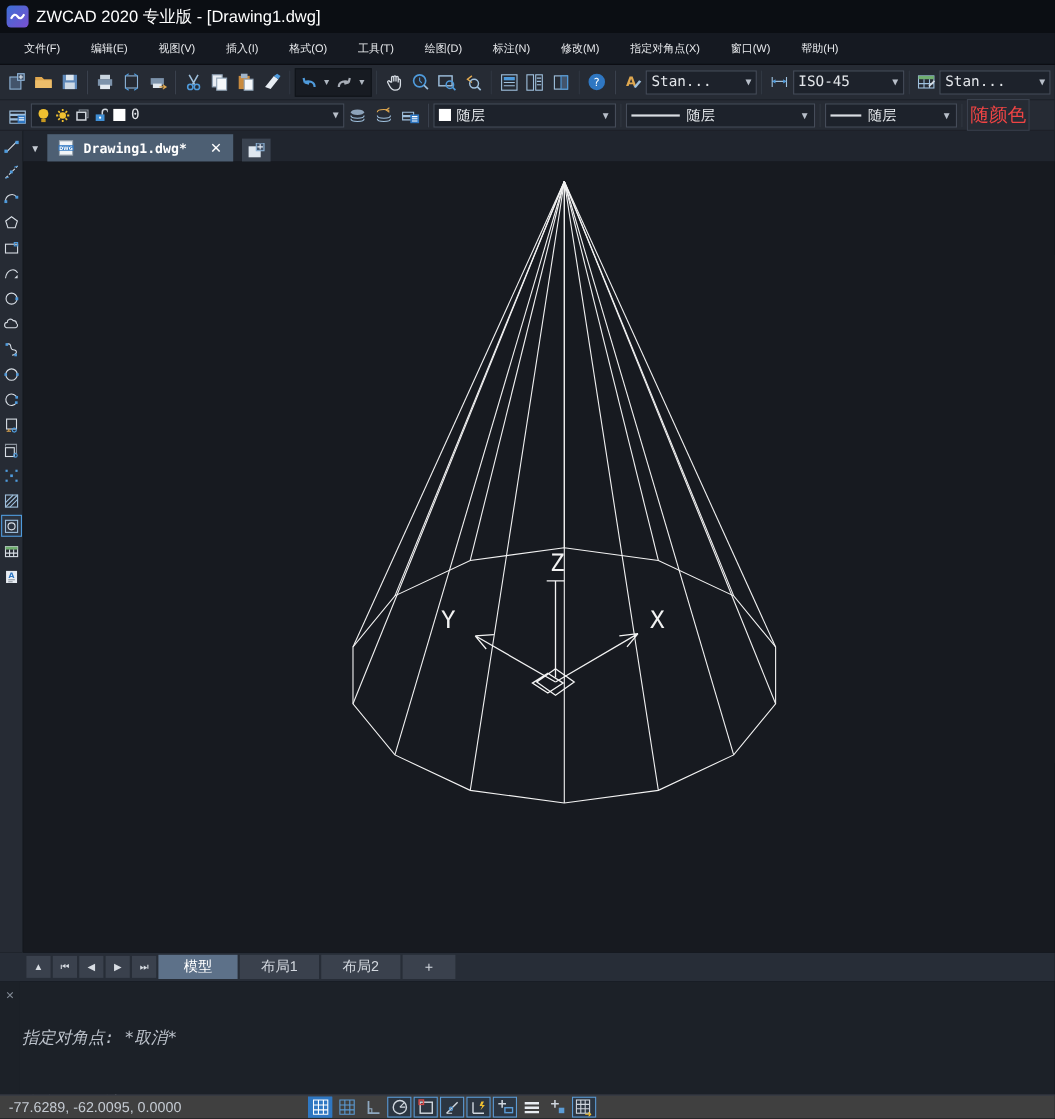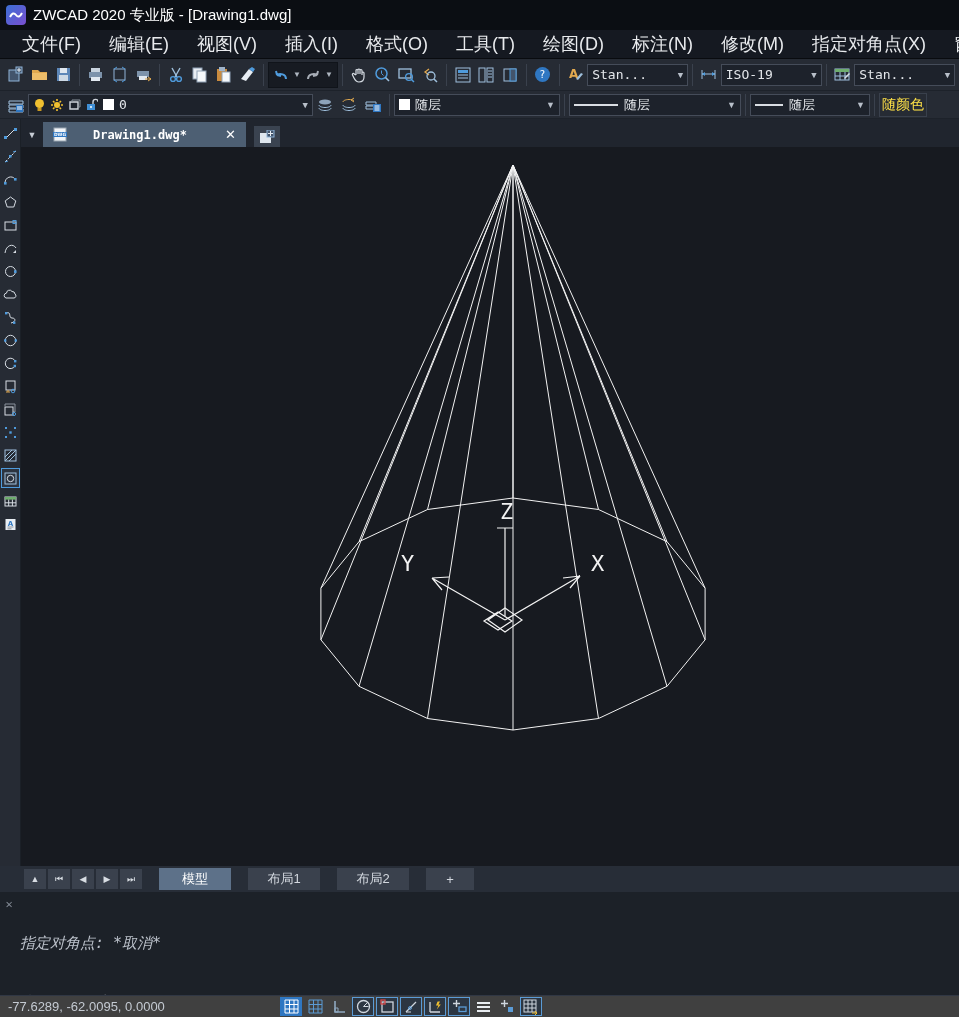--- a/index.html
+++ b/index.html
@@ -8,61 +8,61 @@
   .col { display:flex; flex-direction:column; width:959px; height:1017px; }
 
   
   .titlebar { height:30px; background:#0b0e13; display:flex; align-items:center; padding-left:6px; flex:none; }
   .appicon { width:20px; height:20px; border-radius:4px; background:linear-gradient(135deg,#3c6fd4,#7a4fd0); margin-right:7px; display:flex; align-items:center; justify-content:center; }
   .appicon svg { display:block; }
   .title-text { color:#ffffff; font-size:15px; }
 
   
   .menubar { height:29px; background:#151921; display:flex; align-items:center; padding-left:8px; gap:0; flex:none; border-bottom:1px solid #090b0f; white-space:nowrap; overflow:hidden; }
-  .menu-item { color:#e8eaed; font-size:18px; padding:4px 14px; cursor:default; }
+  .menu-item { color:#e8eaed; font-size:10px; padding:4px 14px; cursor:default; }
 
   
   .toolbar { background:#262b34; display:flex; align-items:center; flex:none; }
   .tb1 { height:32px; padding:0 4px; border-bottom:1px solid #1d222a; }
   .tb2 { height:28px; padding:0 4px; border-bottom:1px solid #1d222a; }
   .tbtn { width:24px; height:26px; display:flex; align-items:center; justify-content:center; border-radius:2px; }
   .tb-sep { width:1px; height:22px; background:#10131a; border-right:1px solid #3a414d; margin:0 4px; }
   .undo-group { background:#171b22; border:1px solid #10141a; display:flex; align-items:center; height:26px; padding:0 2px; }
   .dd-caret { color:#aeb6c0; font-size:8px; margin:0 2px; }
   .combo { background:#1d222b; border:1px solid #454c59; height:22px; display:flex; align-items:center; padding:0 4px; color:#e3e6ea; font-family:"DejaVu Sans Mono",monospace; font-size:13px; }
   .combo .caret { margin-left:auto; color:#b8bfc9; font-size:9px; padding-left:6px; }
   .combo-wide { width:102px; }
   .swatch { width:11px; height:11px; background:#ffffff; display:inline-block; margin-right:5px; flex:none; }
   .cjk { font-family:"Liberation Sans","DejaVu Sans",sans-serif; font-size:13px; }
   .ltline { display:inline-block; width:44px; height:0; border-top:2px solid #d9dde2; margin-right:6px; flex:none; }
   .ltline.short { width:28px; }
-  .graybtn { color:#fde047; font-size:14px; padding:2px 2px; border:1px solid #39404c; background:#262b34; }
+  .graybtn { color:#ef4444; font-size:17px; padding:2px 2px; border:1px solid #39404c; background:#262b34; }
 
   
   .content { display:flex; flex:1 1 auto; min-height:0; }
   .palette { width:21px; background:#262b34; border-right:1px solid #1b2027; display:flex; flex-direction:column; align-items:center; padding-top:4px; gap:3px; flex:none; }
   .pbtn { width:19px; height:20px; display:flex; align-items:center; justify-content:center; border:1px solid transparent; }
   .pbtn.sel { border-color:#4f9bdc; background:#2c3440; }
   .rightcol { display:flex; flex-direction:column; flex:1 1 auto; min-width:0; }
   .docbar { height:28px; background:#20252e; display:flex; align-items:flex-end; flex:none; }
   .doc-dd { width:22px; height:24px; display:flex; align-items:center; justify-content:center; color:#c6ccd4; font-size:9px; }
-  .doctab { height:25px; background:#4d5f73; display:flex; align-items:center; padding:0 10px; gap:24px; }
+  .doctab { height:25px; background:#4d5f73; display:flex; align-items:center; padding:0 10px; gap:7px; }
   .doctab-label { color:#ffffff; font-family:"DejaVu Sans Mono",monospace; font-weight:bold; font-size:12px; }
   .doctab-close { color:#ffffff; font-size:13px; font-weight:bold; padding-left:14px; }
   .newtab { width:26px; height:21px; margin-left:8px; background:#3a4350; display:flex; align-items:center; justify-content:center; }
   .canvas { flex:1 1 auto; background:#171a20; position:relative; min-height:0; }
   .canvas svg { position:absolute; inset:0; }
   .cone-line { stroke:#f2f2f2; stroke-width:1; fill:none; }
   .ucs-line { stroke:#f2f2f2; stroke-width:1.2; fill:none; }
   .ucs-label { fill:#f2f2f2; font-family:"DejaVu Sans Mono",monospace; font-size:22px; }
 
   
   .layoutbar { height:26px; background:#272d37; display:flex; align-items:center; padding-left:24px; gap:2px; flex:none; }
   .navbtn { width:22px; height:20px; background:#3a414d; color:#d8dde3; display:flex; align-items:center; justify-content:center; font-size:9px; }
-  .ltab { height:22px; min-width:72px; background:#3a414d; color:#d3d8df; display:flex; align-items:center; justify-content:center; font-size:13px; padding:0 14px; margin-left:15px; }
+  .ltab { height:22px; min-width:72px; background:#3a414d; color:#d3d8df; display:flex; align-items:center; justify-content:center; font-size:13px; padding:0 14px; margin-left:0; }
   .ltab.active { background:#5d7189; color:#ffffff; }
   .ltab.plus { min-width:48px; }
 
   
   .cmd { height:103px; background:#1c2128; display:flex; flex:none; font-family:"DejaVu Sans Mono",monospace; }
   .cmd-gutter { width:18px; color:#828a95; font-size:12px; padding-top:5px; text-align:center; background:#1c2128; }
   .cmd-body { padding:3px 2px 0 2px; color:#bdc3cc; font-size:15px; line-height:19.5px; white-space:pre;font-style:italic; }
   @keyframes blink { 50% { opacity:0; } }
 
   
@@ -253,21 +253,21 @@
         <span class="caret">▼</span>
       </span>
     <span class="tb-sep"></span>
     <span class="tbtn">
         <svg width="17" height="17" viewBox="0 0 17 17">
           <path d="M2 4v9M15 4v9M2 8h13M4 8l-2 0M13 8l2 0" stroke="#9fc0dd"></path>
           <path d="M2 8l3-2v4zM15 8l-3-2v4z" fill="#4f9bdc"></path>
         </svg>
       </span>
     <span class="combo combo-wide">
-        <span>ISO-19</span>
+        <span>ISO-45</span>
         <span class="caret">▼</span>
       </span>
     <span class="tb-sep"></span>
     <span class="tbtn">
         <svg width="17" height="17" viewBox="0 0 17 17">
           <rect x="1" y="3" width="14" height="11" fill="none" stroke="#9fc0dd"></rect>
           <rect x="1" y="3" width="14" height="3" fill="#6fae6f"></rect>
           <path d="M6 6v8M11 6v8M1 10h14" stroke="#9fc0dd"></path>
           <path d="M10 12l5-5 1 1-5 5z" fill="#d7dde4"></path>
         </svg>

